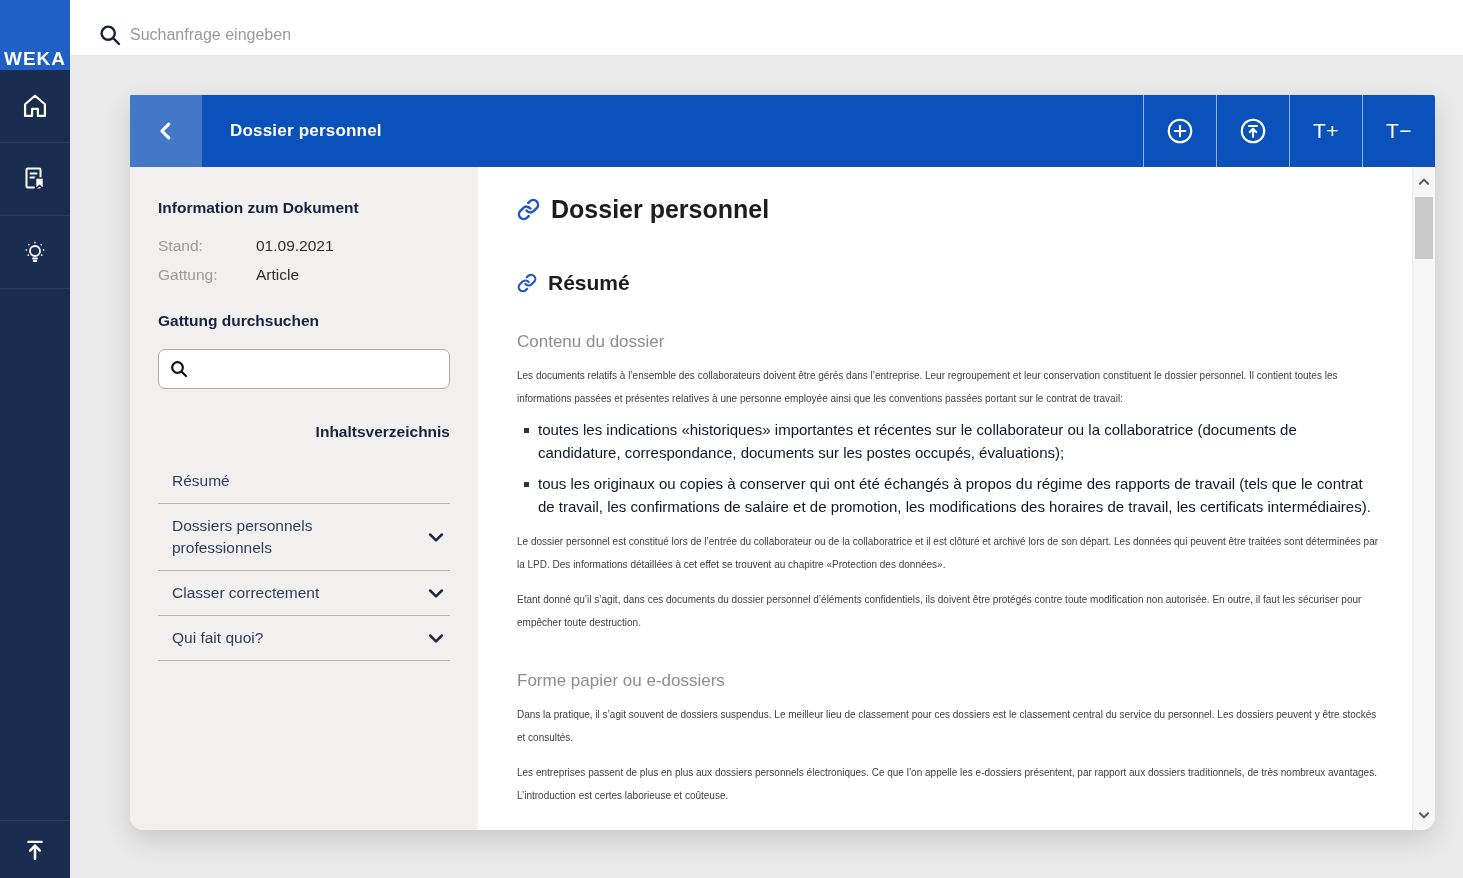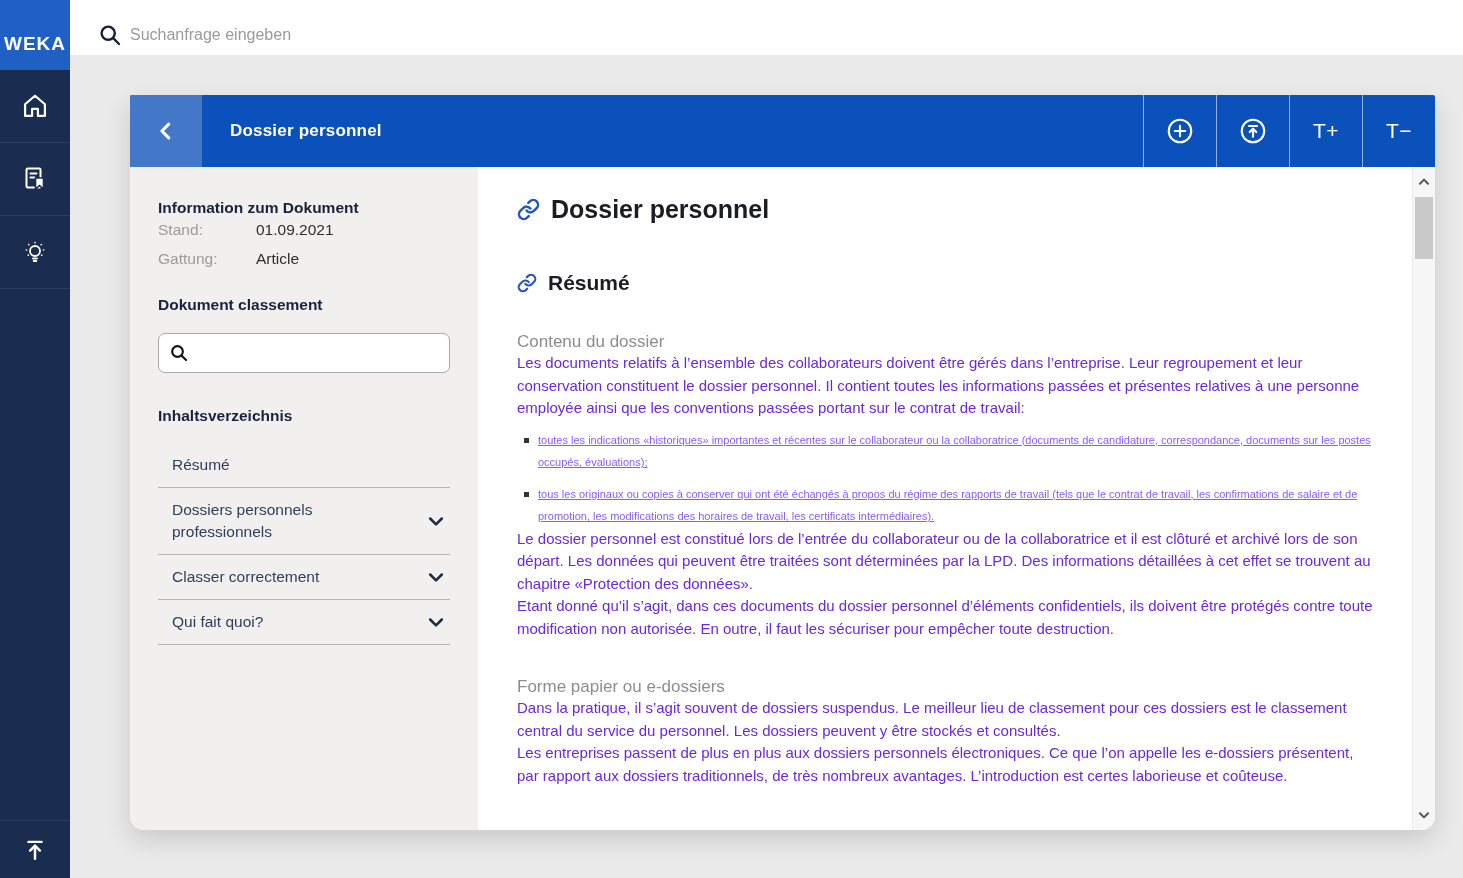--- a/index.html
+++ b/index.html
@@ -2,21 +2,21 @@
 <html><head>
 <meta charset="utf-8">
 <style>
   * { margin:0; padding:0; box-sizing:border-box; }
   html,body { width:1463px; height:878px; font-family:"Liberation Sans", sans-serif; background:#eaeaea; overflow:hidden; }
   .app { position:relative; width:1463px; height:878px; }
 
   
   .logo { position:absolute; left:0; top:0; width:70px; height:70px; background:#2060c4;
           display:flex; align-items:flex-end; justify-content:center; z-index:5; }
-  .logo span { color:#fff; font-weight:bold; font-size:19px; letter-spacing:1px; padding-bottom:15px;text-align:center; }
+  .logo span { color:#fff; font-weight:bold; font-size:19px; letter-spacing:1px; padding-bottom:0;text-align:center; }
 
   
   .topbar { position:absolute; left:70px; top:0; width:1393px; height:70px; background:#ffffff;
             display:flex; align-items:center; }
   .topbar .search-icon { margin-left:28px; width:24px; height:24px; flex:0 0 auto; }
   .topbar input { border:none; outline:none; font-size:16px; color:#3a3a3a; margin-left:8px; width:600px;
                   font-family:"Liberation Sans", sans-serif; background:transparent; }
   .topbar input::placeholder { color:#9a9a9a; }
 
   
@@ -44,52 +44,52 @@
               border-left:1px solid rgba(255,255,255,.55); cursor:pointer; color:#fff; }
   .hdr-cell svg { width:30px; height:30px; }
   .hdr-cell .tlabel { font-size:21px; font-weight:500; letter-spacing:.5px; }
 
   
   .card-body { display:flex; height:663px;gap:20px; }
 
   
   .info-panel { width:348px; background:#f1f0ef; padding:32px 28px 0 28px; flex:0 0 auto; }
   .panel-h { font-size:15.5px; font-weight:bold; color:#17233e; }
-  .meta { margin-top:4px; }
+  .meta { margin-top:20px; }
   .meta-row { display:flex; margin-bottom:11px; font-size:15.5px; }
   .meta-label { width:98px; color:#9b9b9b; }
   .meta-value { color:#2e2e2e; }
   .meta-link { color:#2e2e2e; text-decoration:underline; text-underline-offset:3px; cursor:pointer; }
   .docsearch-h { margin-top:28px; }
   .docsearch-box { margin-top:19px; height:40px; background:#fff; border:1px solid #a9a9a9; border-radius:7px;
                    display:flex; align-items:center; padding:0 10px; }
   .docsearch-box svg { width:20px; height:20px; flex:0 0 auto; }
   .docsearch-box input { border:none; outline:none; flex:1; margin-left:8px; font-size:15px;
                          font-family:"Liberation Sans", sans-serif; background:transparent; color:#333; }
-  .toc-h { margin-top:34px; }
+  .toc-h { margin-top:34px;text-align:right; }
   .toc { margin-top:18px; }
   .toc-item { display:flex; align-items:center; justify-content:space-between; padding:11px 0 11px 14px;
               border-bottom:1px solid #b5b5b5; cursor:pointer; }
   .toc-item:first-child { border-top:none; }
   .toc-label { font-size:15.5px; color:#2f3e5c; line-height:22px; max-width:240px; }
   .toc-item svg { width:20px; height:20px; flex:0 0 auto; margin-right:4px; }
 
   
   .content { position:relative; flex:1; background:#fff; overflow:hidden; }
   .content-inner { padding:28px 56px 0 19px; }
   .h1-row, .h2-row { display:flex; align-items:center; gap:11px; }
   .h1-row svg { width:23px; height:23px; flex:0 0 auto; }
   .h2-row svg { width:20px; height:20px; flex:0 0 auto; }
   .h1 { font-size:25px; font-weight:bold; color:#1c1c24; }
   .h2 { font-size:21px; font-weight:bold; color:#1c1c24; }
   .h2-row { margin-top:47px; }
   .gray-sub { margin-top:37px; font-size:17px; color:#8d8d8d; }
-  .para { font-size:15px; line-height:22.5px; color:#6d28d9; max-width:885px; }
+  .para { margin-top:13px; font-size:10px; line-height:22.5px; color:#404040; max-width:885px; }
   .bullets { margin-top:9px; max-width:885px; }
-  .bullet { display:flex; margin-top:9px; font-size:11px; line-height:22.5px; color:#8b5cf6;text-decoration:underline; }
+  .bullet { display:flex; margin-top:9px; font-size:15px; line-height:22.5px; color:#0f172a; }
   .bullet .sq { flex:0 0 auto; width:5px; height:5px; background:#333; margin:9px 9px 0 7px; }
 
   
   .scrollbar { position:absolute; right:0; top:0; bottom:0; width:23px; background:#f6f6f6;
                border-left:1px solid #ececec; border-radius:0 0 12px 0; }
   .sb-arrow { position:absolute; left:0; width:100%; height:26px; display:flex; align-items:center; justify-content:center; cursor:pointer; }
   .sb-up { top:2px; } .sb-down { bottom:2px; }
   .sb-arrow svg { width:14px; height:14px; }
   .sb-thumb { position:absolute; left:2px; right:2px; top:30px; height:62px; background:#c9c9c9; cursor:grab; }
 </style>
@@ -184,21 +184,21 @@
             <div class="meta-row">
               <span class="meta-label">Stand:</span>
               <span class="meta-value">01.09.2021</span>
             </div>
             <div class="meta-row">
               <span class="meta-label">Gattung:</span>
               <span class="meta-value">Article</span>
             </div>
           </div>
 
-          <div class="panel-h docsearch-h">Dokument classement</div>
+          <div class="panel-h docsearch-h">Gattung durchsuchen</div>
           <div class="docsearch-box">
             <svg viewBox="0 0 24 24" fill="none" stroke="#111" stroke-width="2.6" stroke-linecap="round">
               <circle cx="10.2" cy="10.2" r="6.4"></circle>
                 <line x1="15.2" y1="15.2" x2="20.5" y2="20.5"></line>
             </svg>
             <input type="text" value="" style="">
           </div>
 
           <div class="panel-h toc-h">Inhaltsverzeichnis</div>
           <div class="toc">

